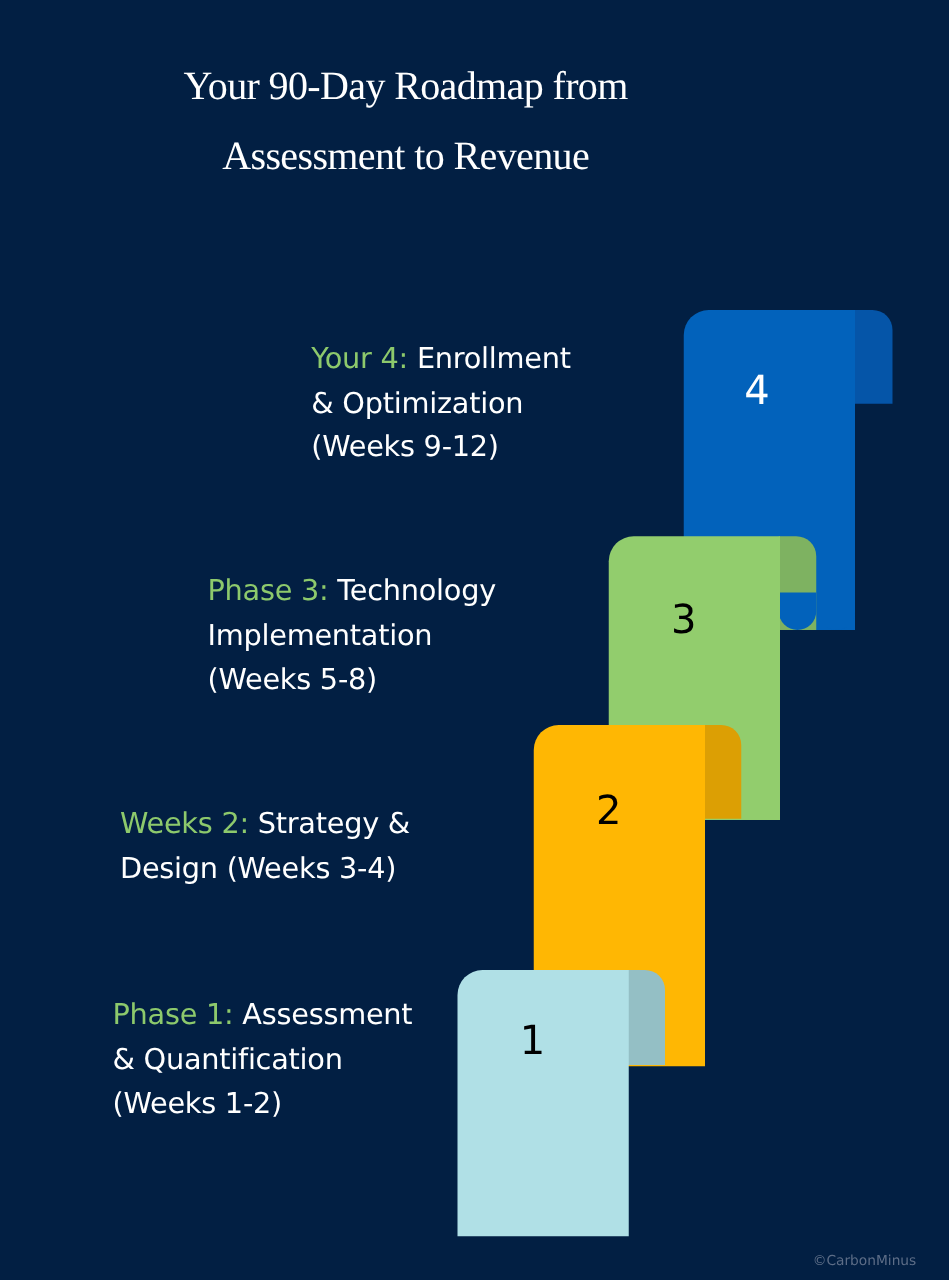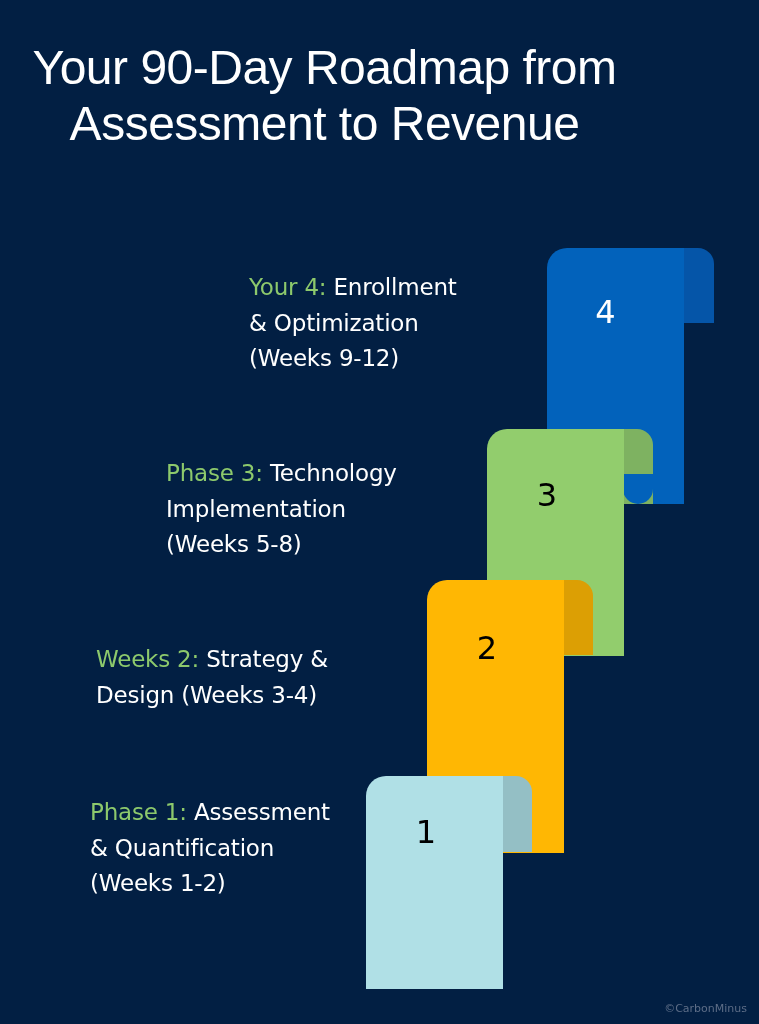--- a/index.html
+++ b/index.html
@@ -5,22 +5,22 @@
   html, body { margin: 0; padding: 0; }
   body {
     width: 759px; height: 1024px; overflow: hidden;
     background: #021f43;
     position: relative;
     font-family: "Liberation Sans", "DejaVu Sans", sans-serif;
   }
   .title {
     position: absolute; left: 0; top: 40px; width: 649px;
     text-align: center; color: #ffffff;
-    font-family: Liberation Sans, sans-serif;
-    font-size: 48px; line-height: 56px; letter-spacing: -0.5px;
+    font-family: Liberation Serif, serif;
+    font-size: 32px; line-height: 56px; letter-spacing: -0.5px;
     margin: 0; font-weight: normal;
   }
   .label {
     position: absolute; color: #ffffff;
     font-family: "DejaVu Sans", "Liberation Sans", sans-serif;
     font-size: 23px; line-height: 35.5px; letter-spacing: -0.2px;
   }
   .label .phase { color: #8dc96c; }
   .scroll { position: absolute; }
   .scroll .body {
@@ -35,21 +35,21 @@
     position: absolute;
     border-bottom-left-radius: 16px;
     border-bottom-right-radius: 16px;
   }
   .scroll .num {
     position: absolute; left: 0; width: 100%; text-align: center;
     font-family: "DejaVu Sans", "Liberation Sans", sans-serif;
     font-size: 32px; line-height: 36px;
   }
   .credit {
-    position: absolute; right: 12px; bottom: 9px;
+    position: absolute; right: 26px; bottom: 9px;
     color: #5d6d87; font-size: 11px;
     font-family: "DejaVu Sans", "Liberation Sans", sans-serif;
   }
 </style>
 </head>
 <body>
 
 <h1 class="title">
   <div>Your 90-Day Roadmap from</div>
   <div>Assessment to Revenue</div>

